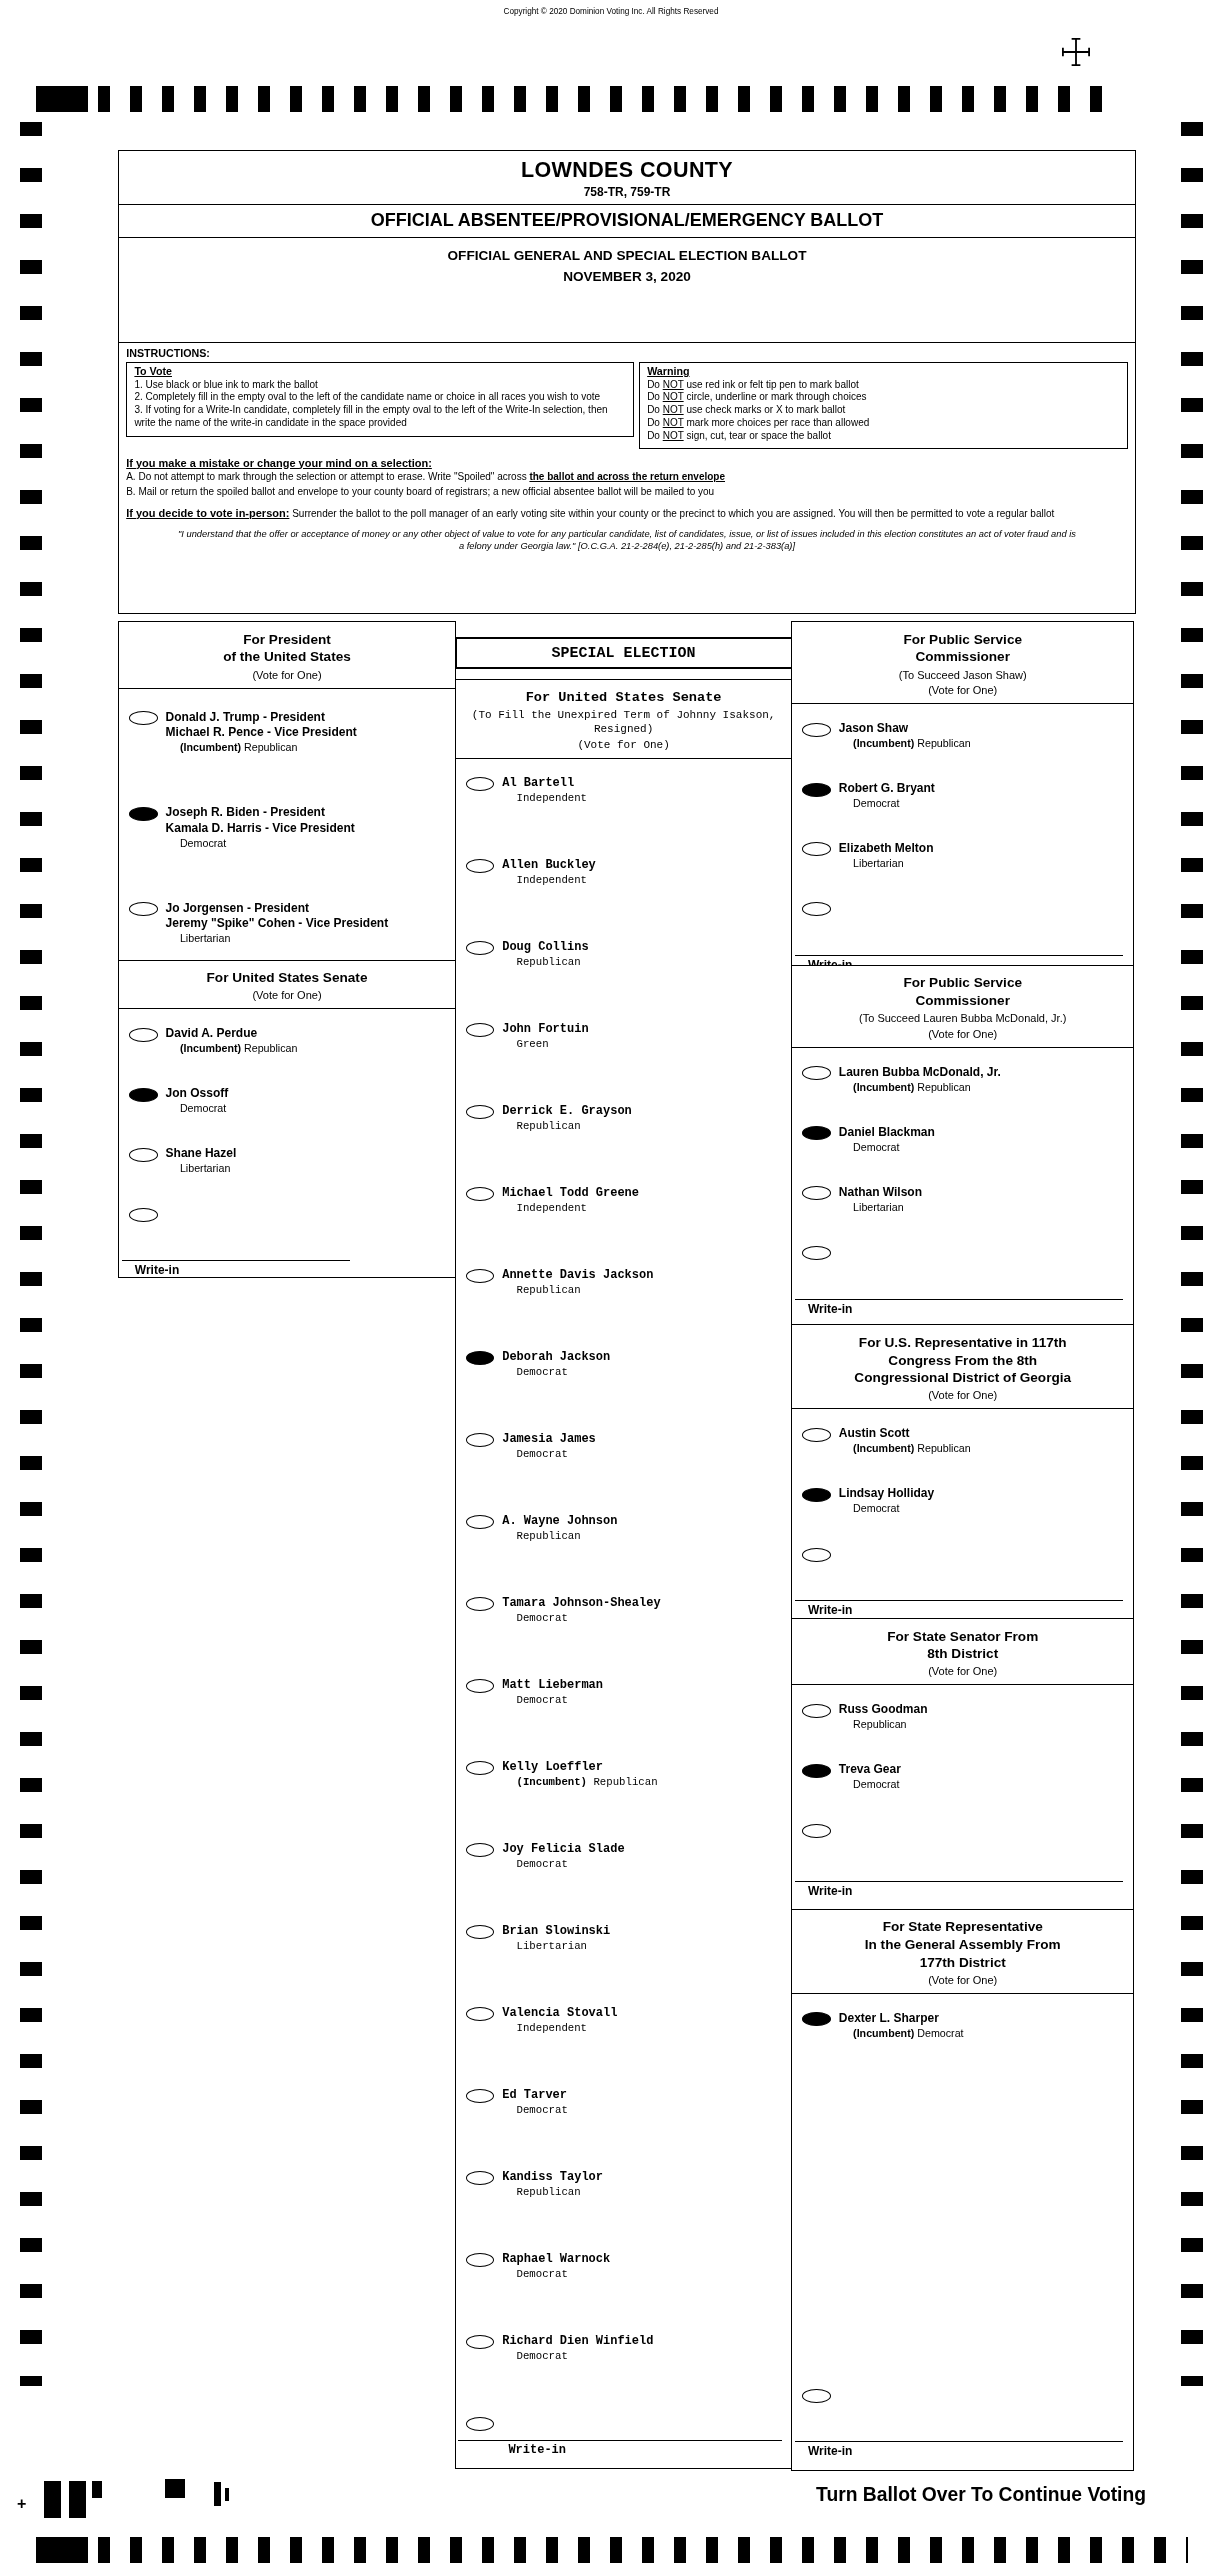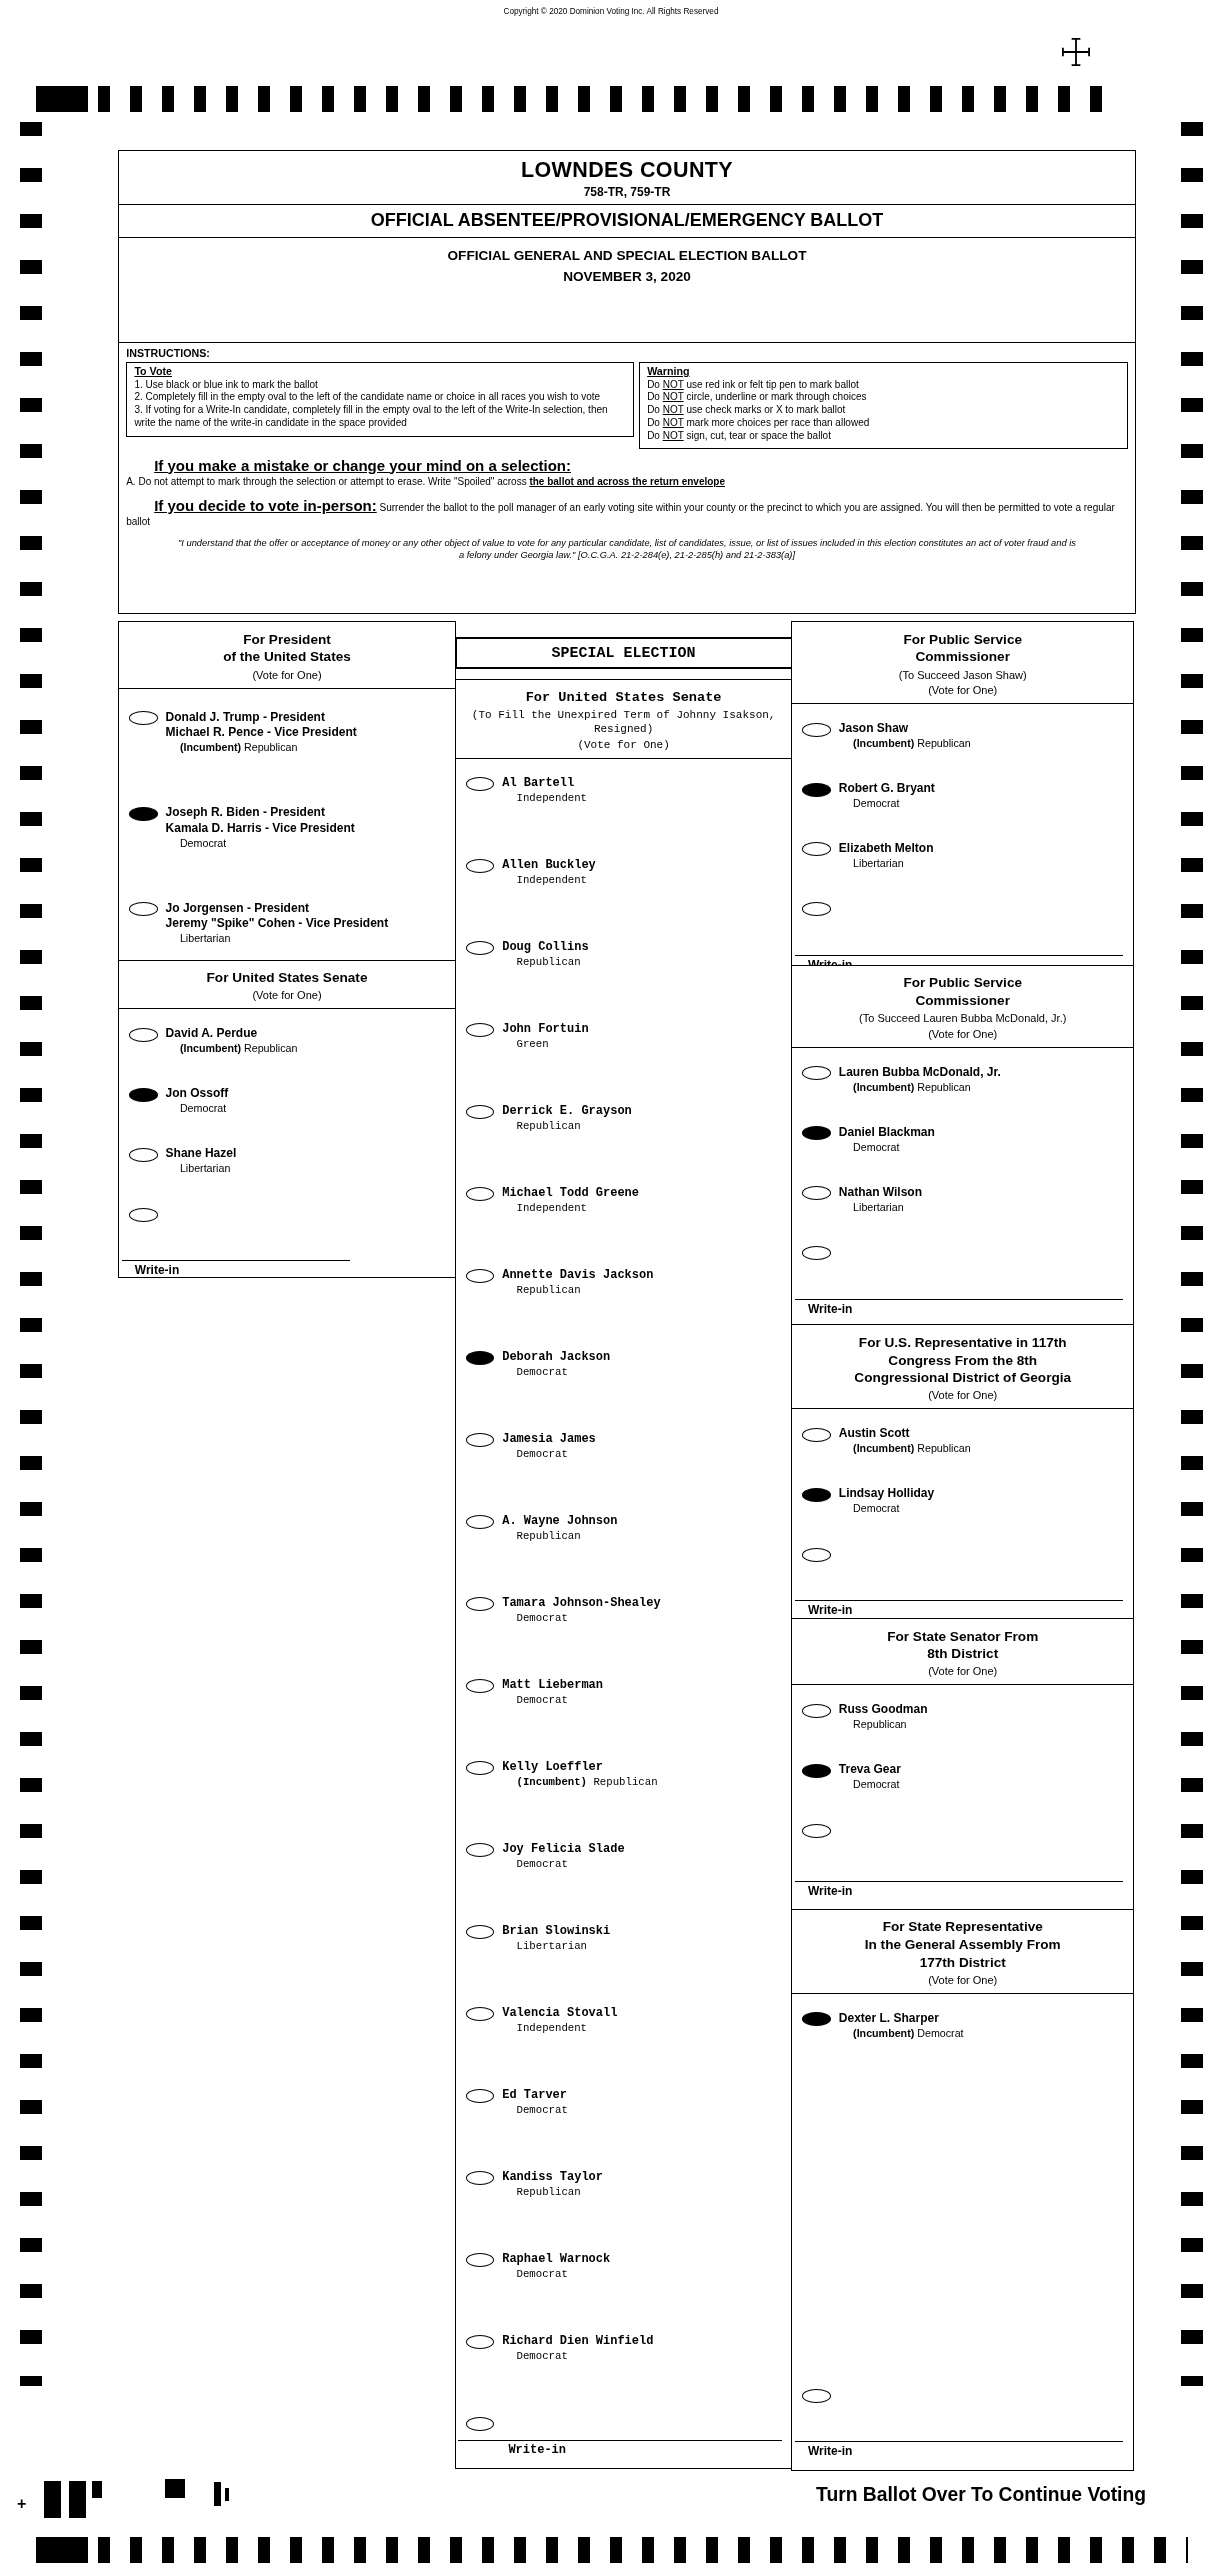--- a/index.html
+++ b/index.html
@@ -35,21 +35,21 @@
   .el-date{font-size:13.6px;font-weight:bold;margin-top:4.3px;}
 
   .instructions{border:1.4px solid #000;border-top:0;box-sizing:border-box;min-height:271px;padding:4.3px 7.2px 5.7px;}
   .ins-label{font-size:10.7px;font-weight:bold;margin-bottom:2.9px;}
   .ins-boxes{display:flex;gap:5px;align-items:flex-start;}
   .tovote{flex:1.04;border:1.4px solid #000;padding:2.1px 7.2px 5.7px;}
   .warnbox{flex:1;border:1.4px solid #000;padding:2.1px 7.2px 5.7px;}
   .ins-title{font-size:10.7px;font-weight:bold;text-decoration:underline;margin-bottom:1.4px;}
   .ins-item{font-size:10px;line-height:1.28;}
   .mistake{margin-top:7.2px;}
-  .sec-title{font-size:15px;font-weight:bold;text-decoration:underline;margin-left:28px;}
+  .sec-title{font-size:11px;font-weight:bold;text-decoration:underline;}
   .mistake .ins-item{margin-top:2.1px;}
   .inperson{margin-top:7.2px;font-size:10px;line-height:1.3;}
   .fraud{margin-top:8.6px;text-align:center;font-style:italic;font-size:9.3px;line-height:1.3;padding:0 50px;}
 
   
   .ballot-cols{display:flex;align-items:flex-start;margin-top:7.2px;}
   .col{display:flex;flex-direction:column;box-sizing:border-box;}
   .col1{width:338px;}
   .col2{width:338px;margin-left:-1.4px;padding-top:16px;font-family:Liberation Mono, monospace;}
   .col3{width:343px;margin-left:-1.4px;}
@@ -149,20 +149,21 @@
               <div class="ins-item"><span>Do </span><span class="u">NOT</span><span> use check marks or X to mark ballot</span></div>
               <div class="ins-item"><span>Do </span><span class="u">NOT</span><span> mark more choices per race than allowed</span></div>
               <div class="ins-item"><span>Do </span><span class="u">NOT</span><span> sign, cut, tear or space the ballot</span></div>
             </div>
         </div>
       </div>
       <div class="mistake">
         <div class="sec-title">If you make a mistake or change your mind on a selection:</div>
         <div>
             <div class="ins-item"><span>A. Do not attempt to mark through the selection or attempt to erase.  Write "Spoiled" across </span><span class="u b">the ballot and across the return envelope</span></div>
+            <div class="ins-item"><span>B. Mail or return the spoiled ballot and envelope to your county board of registrars; a new official absentee ballot will be mailed to you</span></div>
           </div>
       </div>
       <div class="inperson">
         <span class="sec-title">If you decide to vote in-person:</span><span> Surrender the ballot to the poll manager of an early voting site within your county or the precinct to which you are assigned.  You will then be permitted to vote a regular ballot</span>
       </div>
       <div class="fraud">"I understand that the offer or acceptance of money or any other object of value to vote for any particular candidate, list of candidates, issue, or list of issues included in this election constitutes an act of voter fraud and is a felony under Georgia law." [O.C.G.A. 21-2-284(e), 21-2-285(h) and 21-2-383(a)]</div>
     </div>
 
     <div class="ballot-cols">
       <div class="col col1">

